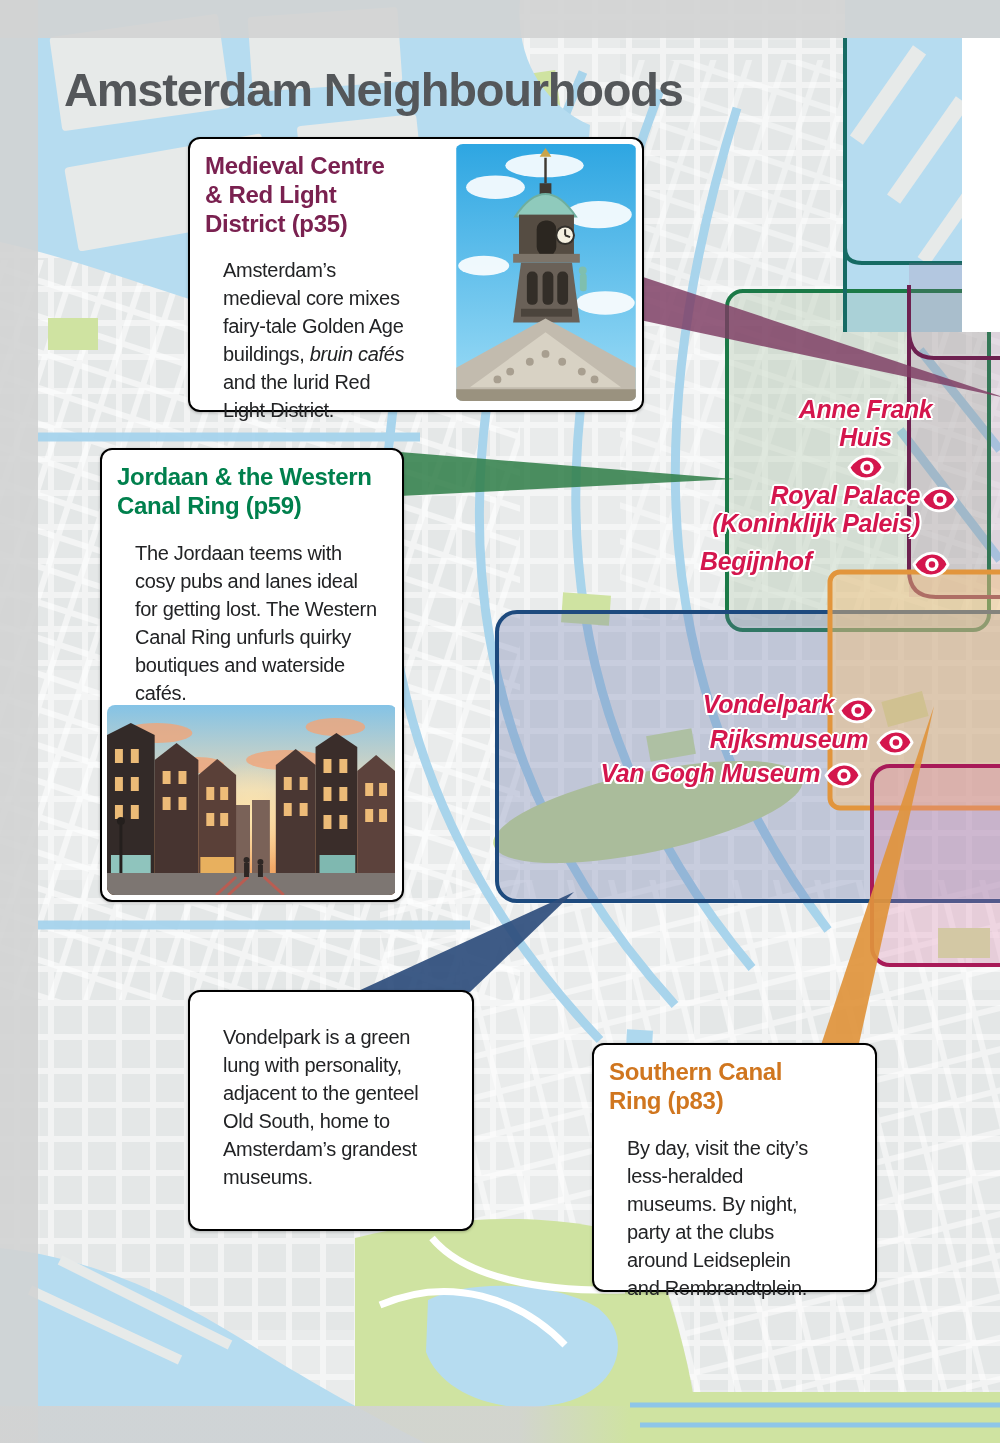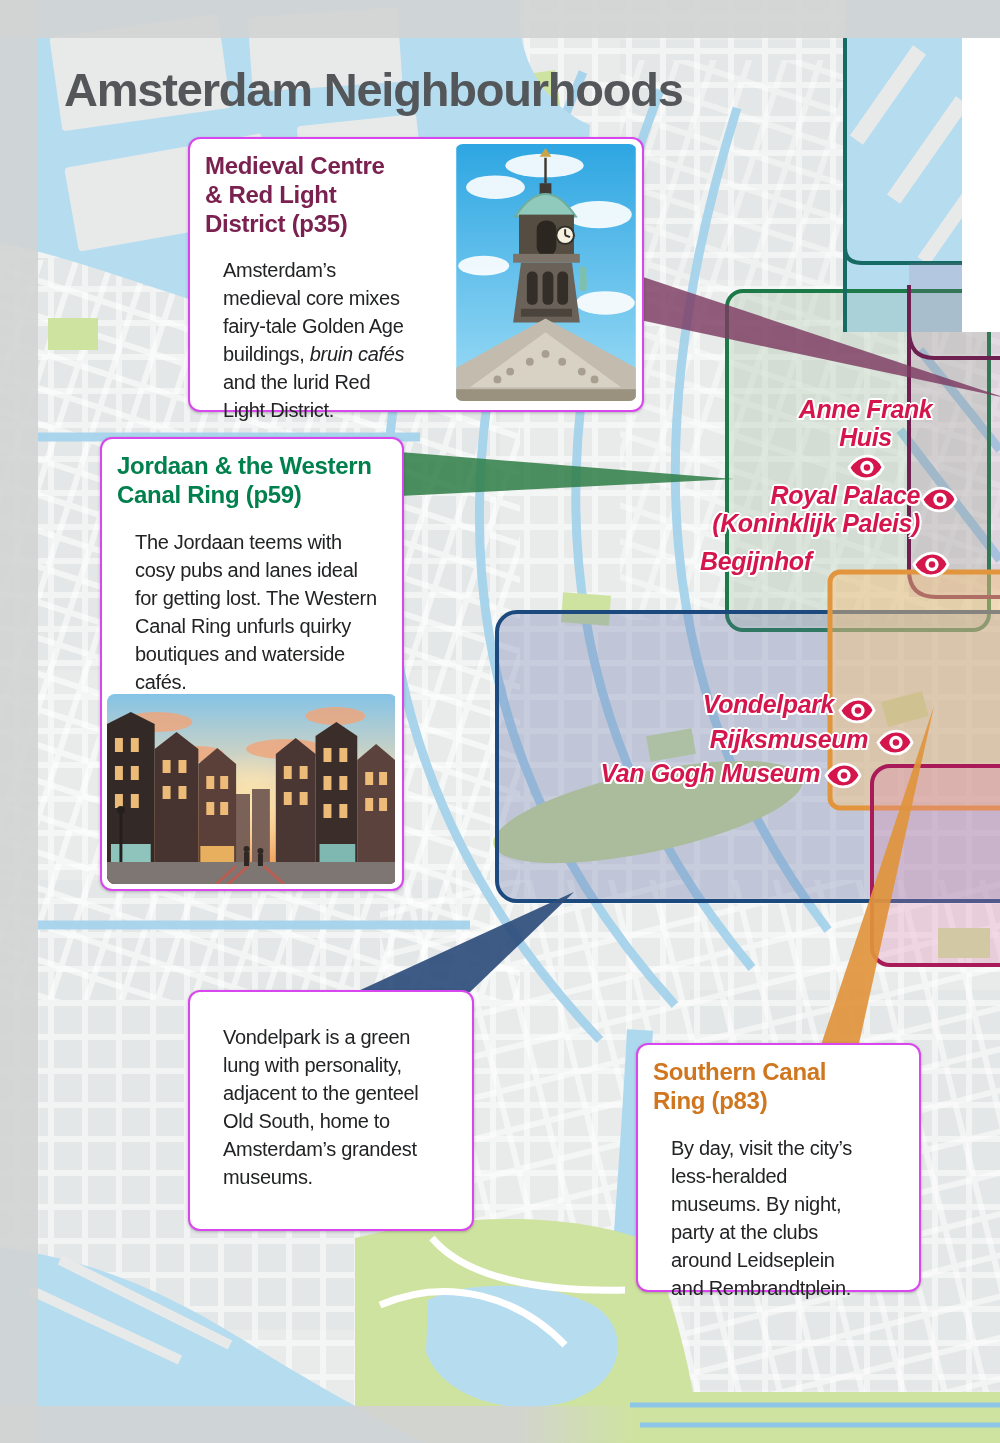--- a/index.html
+++ b/index.html
@@ -31,34 +31,34 @@
   #lbl-vondelpark{left:640px;top:691px;width:194px;text-align:right;}
   #lbl-rijks{left:656px;top:726px;width:212px;text-align:right;}
   #lbl-vangogh{left:598px;top:760px;width:222px;text-align:right;}
   .eye{width:38px;height:27px;position:absolute;z-index:11;}
   .eye-inline{position:static;display:block;margin:3px auto 0;}
   #eye-royal{left:920px;top:486px;} #eye-begijnhof{left:912px;top:551px;}
   #eye-vondelpark{left:838px;top:697px;} #eye-rijks{left:876px;top:729px;}
   #eye-vangogh{left:824px;top:762px;}
 
   
-  .callout{position:absolute;z-index:35;background:#fff;border:2px solid #d946ef;
+  .callout{position:absolute;z-index:35;background:#fff;border:2px solid #000000;
       border-radius:12px;box-shadow:0 1px 3px rgba(0,0,0,.25);}
   .callout h3{margin:0 0 6px 0;font-size:24px;line-height:1.2;letter-spacing:-0.3px;}
   .callout h3 .hl{display:block;}
   .callout p{margin:18px;font-size:20px;line-height:1.4;color:#222325;letter-spacing:-0.3px;}
   .co-text{position:absolute;left:15px;top:13px;}
   .co-medieval{left:188px;top:137px;width:452px;height:271px;}
   .co-medieval .co-text{width:228px;} .co-medieval h3{color:#7a2150;}
-  .co-jordaan{left:100px;top:437px;width:300px;height:450px;}
+  .co-jordaan{left:100px;top:448px;width:300px;height:450px;}
   .co-jordaan .co-text{width:266px;} .co-jordaan h3{color:#00804d;}
   .co-jordaan p{width:244px;}
   .co-vondelpark{left:188px;top:990px;width:282px;height:237px;}
   .co-vondelpark .co-text{width:252px;} .co-vondelpark h3{color:#14587d;}
-  .co-southern{left:636px;top:1043px;width:281px;height:245px;}
+  .co-southern{left:592px;top:1043px;width:281px;height:245px;}
   .co-southern .co-text{width:237px;} .co-southern h3{color:#d0761f;}
   .photo{position:absolute;overflow:hidden;border-radius:8px;}
   .photo-medieval{right:5px;top:5px;width:182px;height:257px;}
   .photo-jordaan{left:5px;right:5px;bottom:5px;height:190px;}
   .photo svg{display:block;}
 </style>
 </head>
 <body>
 
 <div id="canvas">

